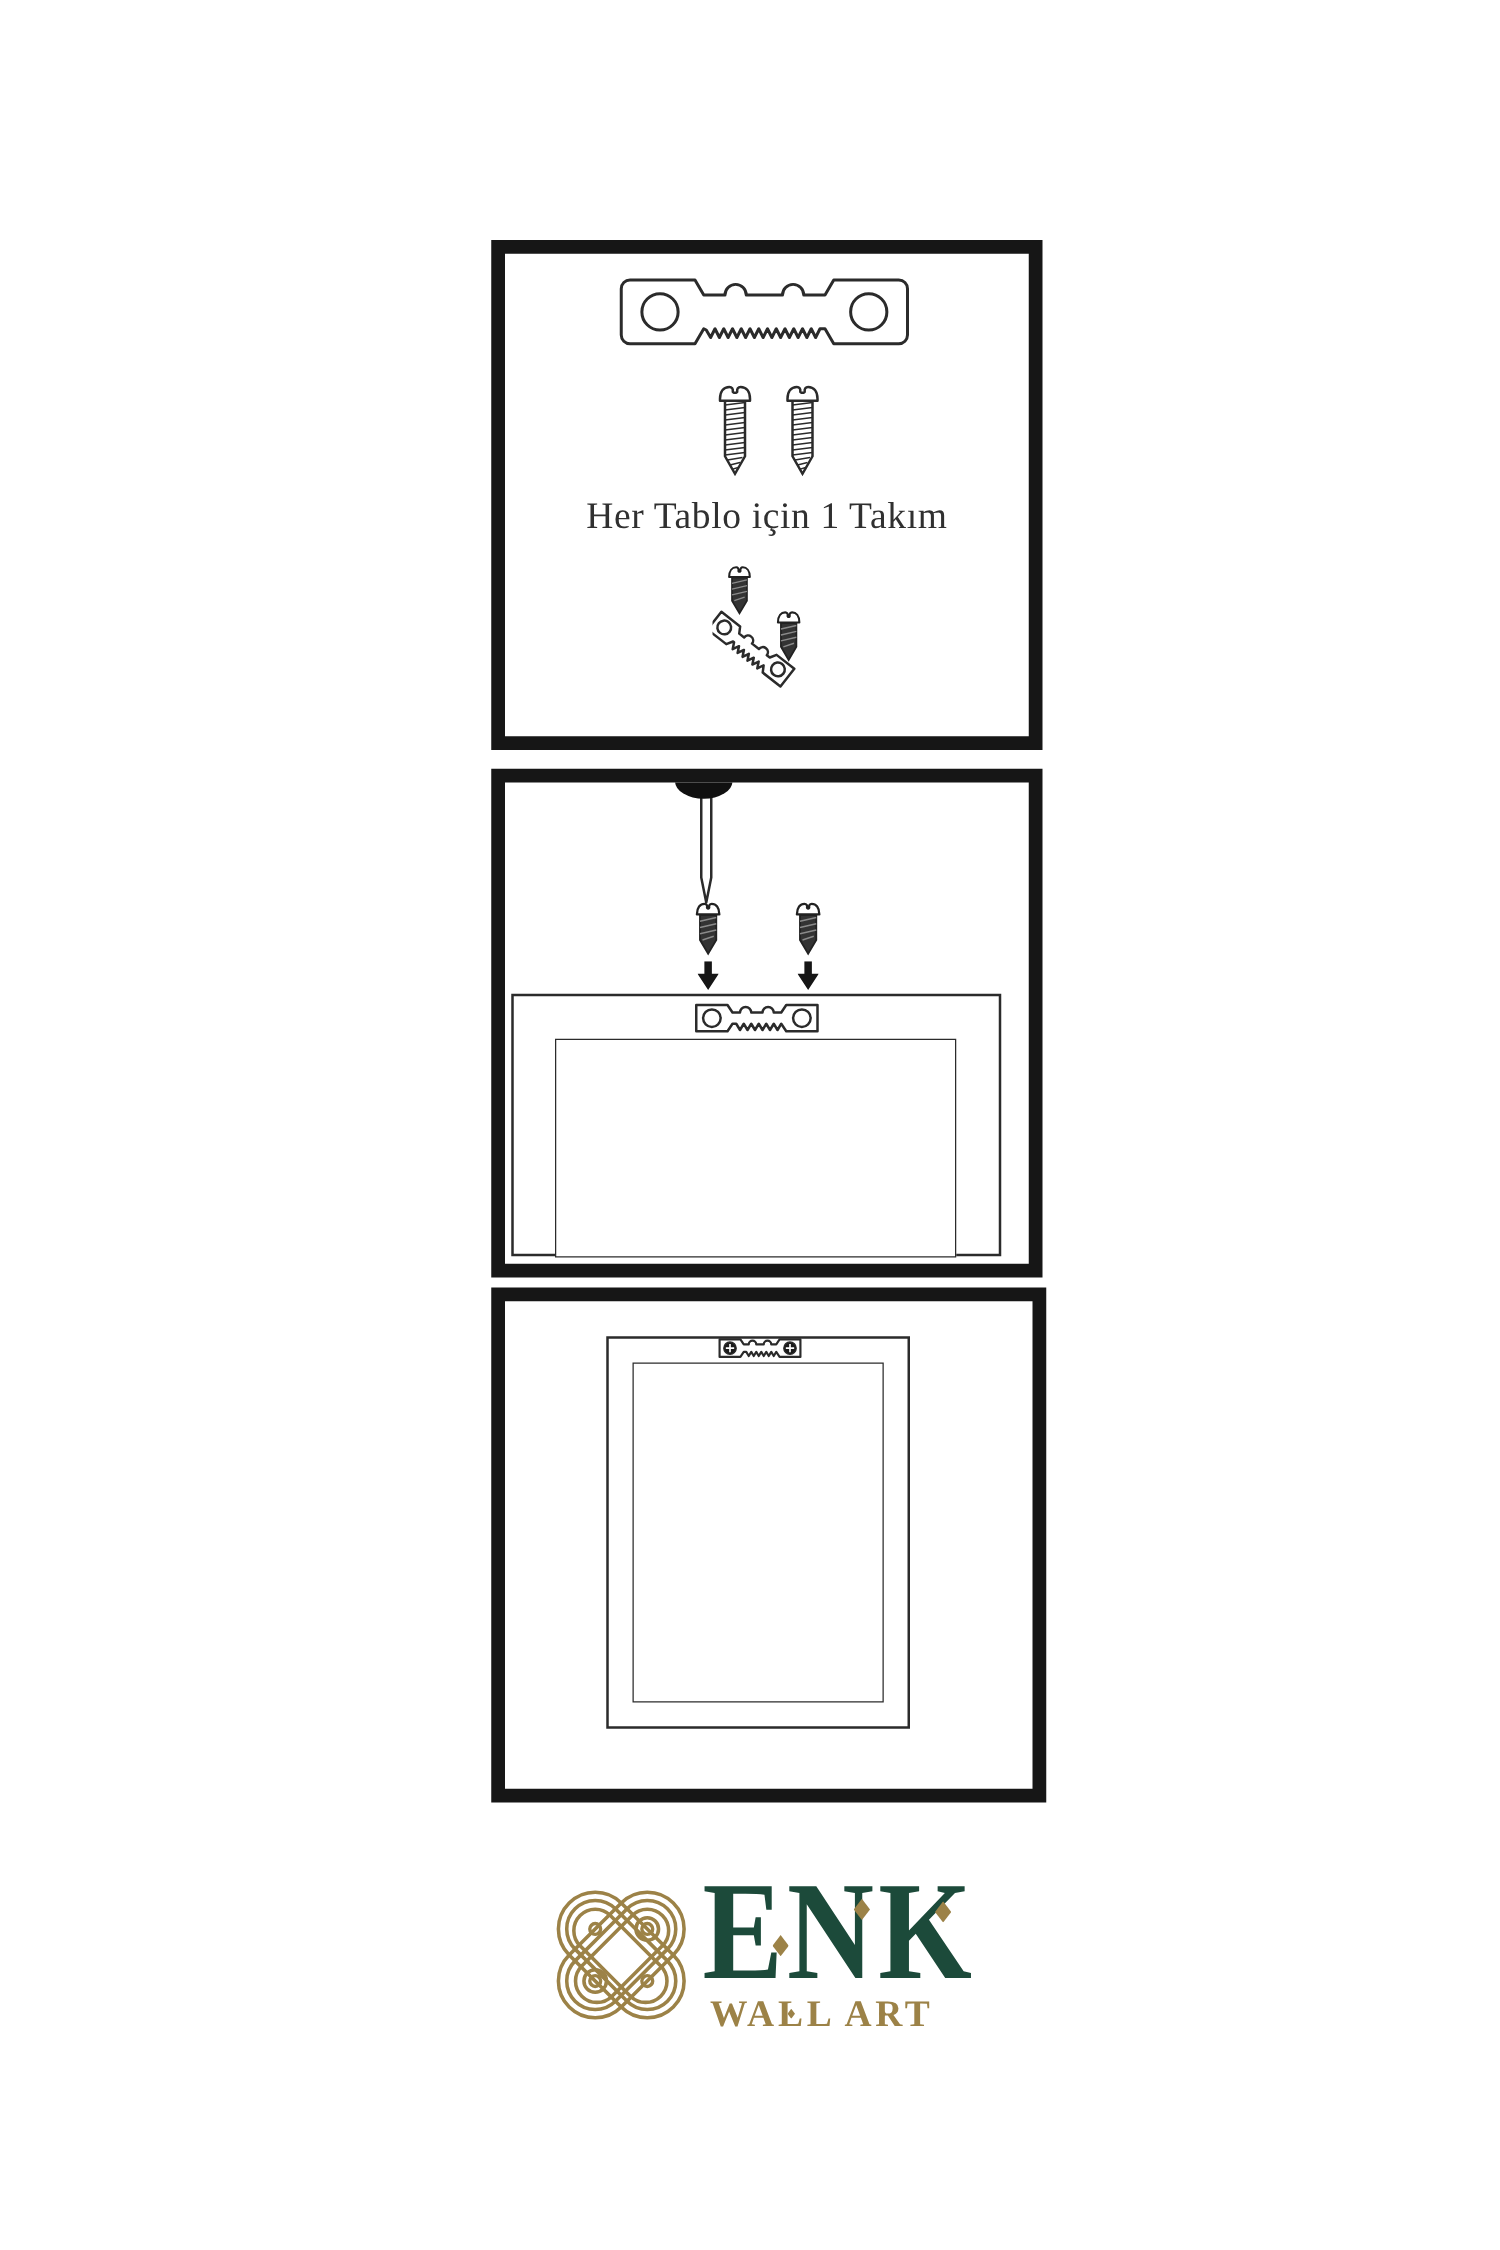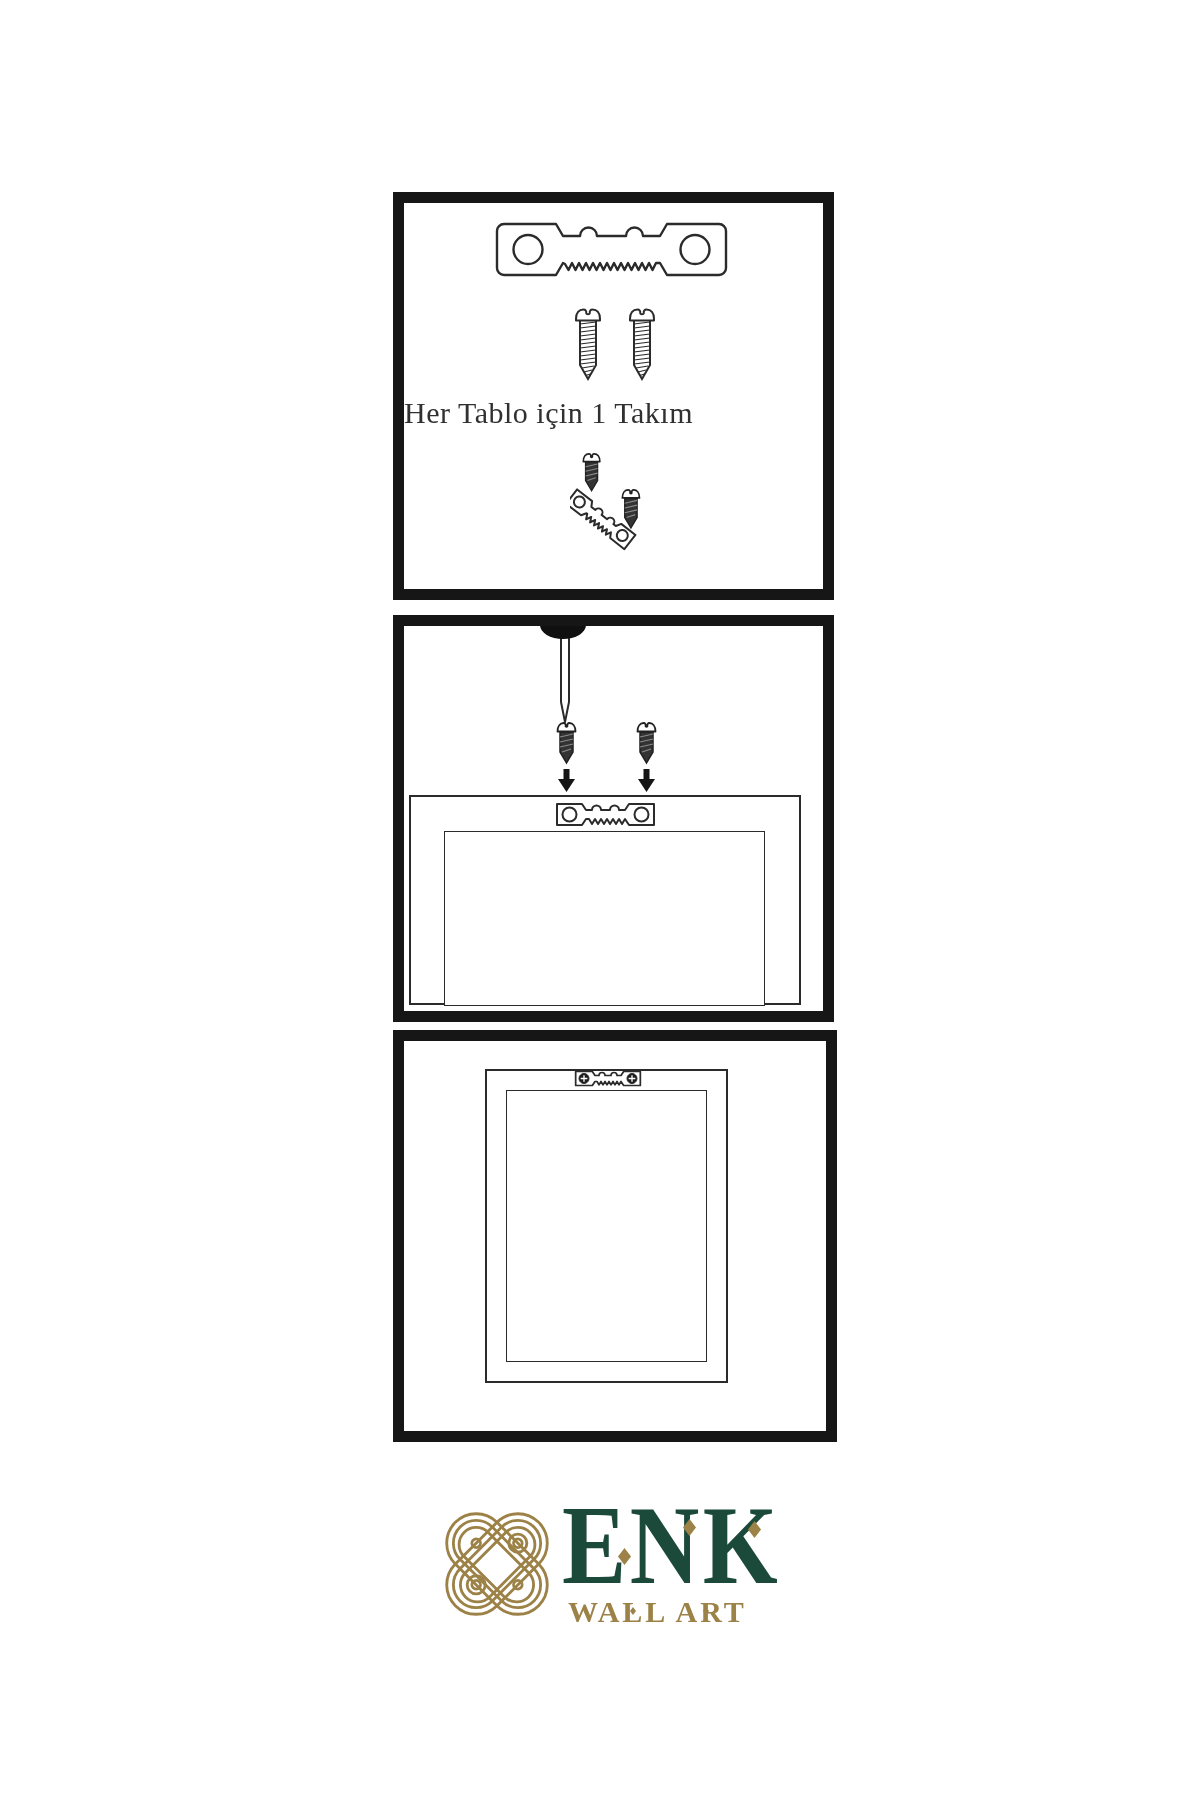--- a/index.html
+++ b/index.html
@@ -5,21 +5,21 @@
   html,body{margin:0;padding:0;background:#fff;}
   .page{position:relative;width:1200px;height:1800px;background:var(--background,#ffffff);
         font-family:"Liberation Serif",serif;overflow:hidden;}
   .panel{position:absolute;border:11px solid var(--panel-border,#161616);background:#fff;overflow:hidden;}
   #panel-1{left:393px;top:192px;width:419px;height:386px;}
   #panel-2{left:393px;top:615px;width:419px;height:385px;}
   #panel-3{left:393px;top:1030px;width:422px;height:390px;}
   .abs{position:absolute;}
   .ink{color:var(--line,#2b2b2b);}
   .gold{color:var(--brand-gold,#9c8247);}
-  .caption{position:absolute;left:0;top:193px;width:100%;
+  .caption{position:absolute;left:0;top:193px;width:100%;text-align:center;
            font-size:30px;letter-spacing:.5px;color:#303030;font-weight:400;}
   .dome{position:absolute;background:#101010;border-radius:0 0 23px 23px / 0 0 14px 14px;}
   .frame-outline{position:absolute;box-sizing:border-box;border:2.5px solid #2b2b2b;background:#fff;}
   .frame-inner{position:absolute;box-sizing:border-box;border:1.8px solid #2b2b2b;background:#fff;}
   .brand-name{position:absolute;left:562px;top:1489px;font-size:112px;line-height:112px;
               font-weight:bold;letter-spacing:4px;color:var(--brand-green,#1c4a3a);
               transform:scaleX(.86);transform-origin:left top;white-space:nowrap;}
   .brand-tagline{position:absolute;left:568px;top:1597px;font-size:30px;line-height:30px;
               font-weight:bold;letter-spacing:3px;color:var(--brand-gold,#9c8247);white-space:nowrap;}
   .diamond{position:absolute;background:var(--brand-gold,#9c8247);

